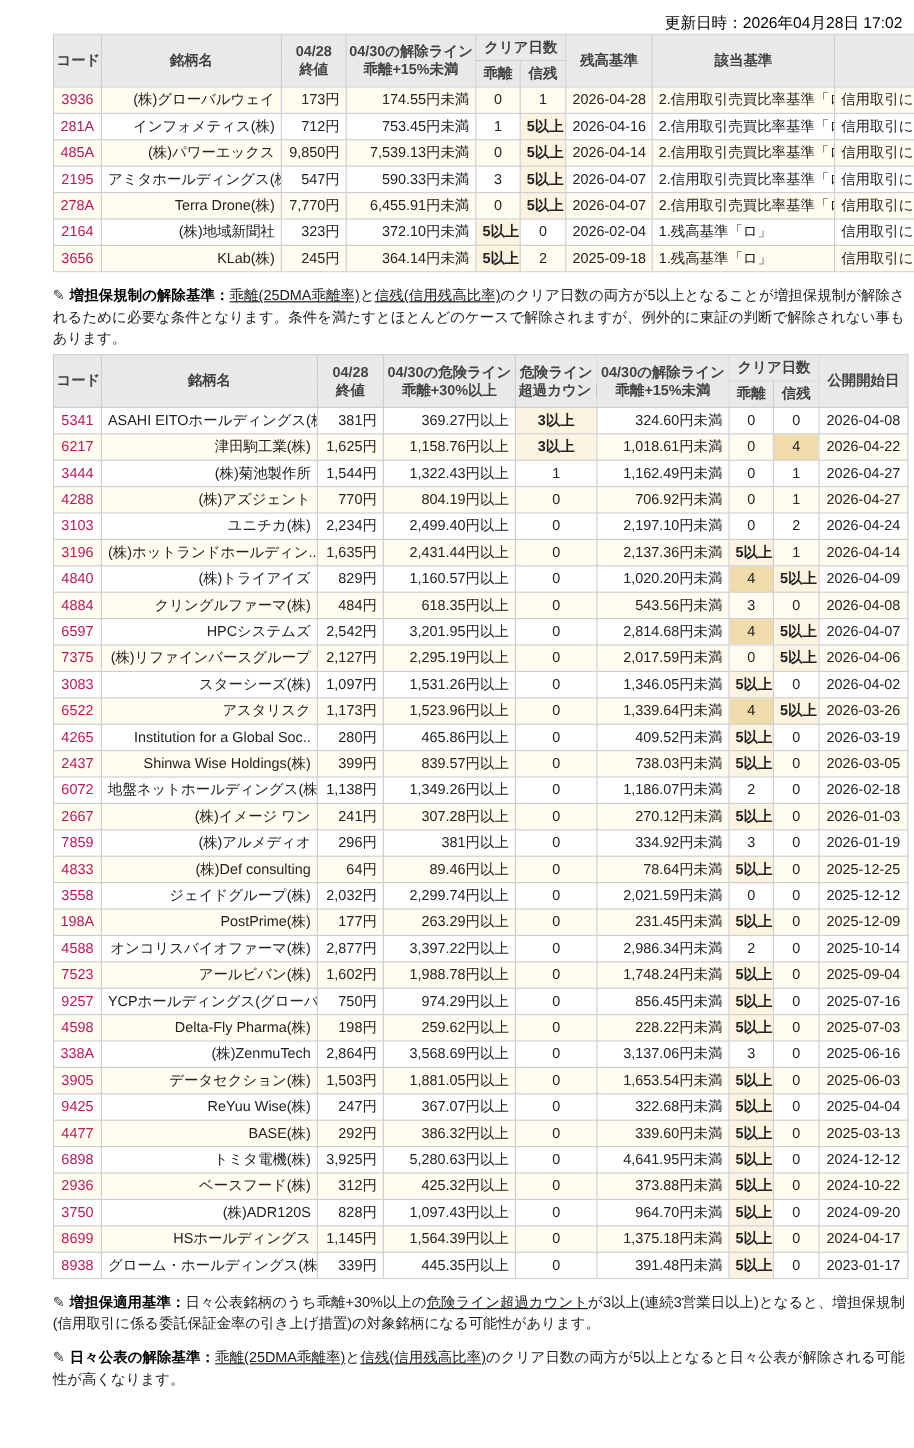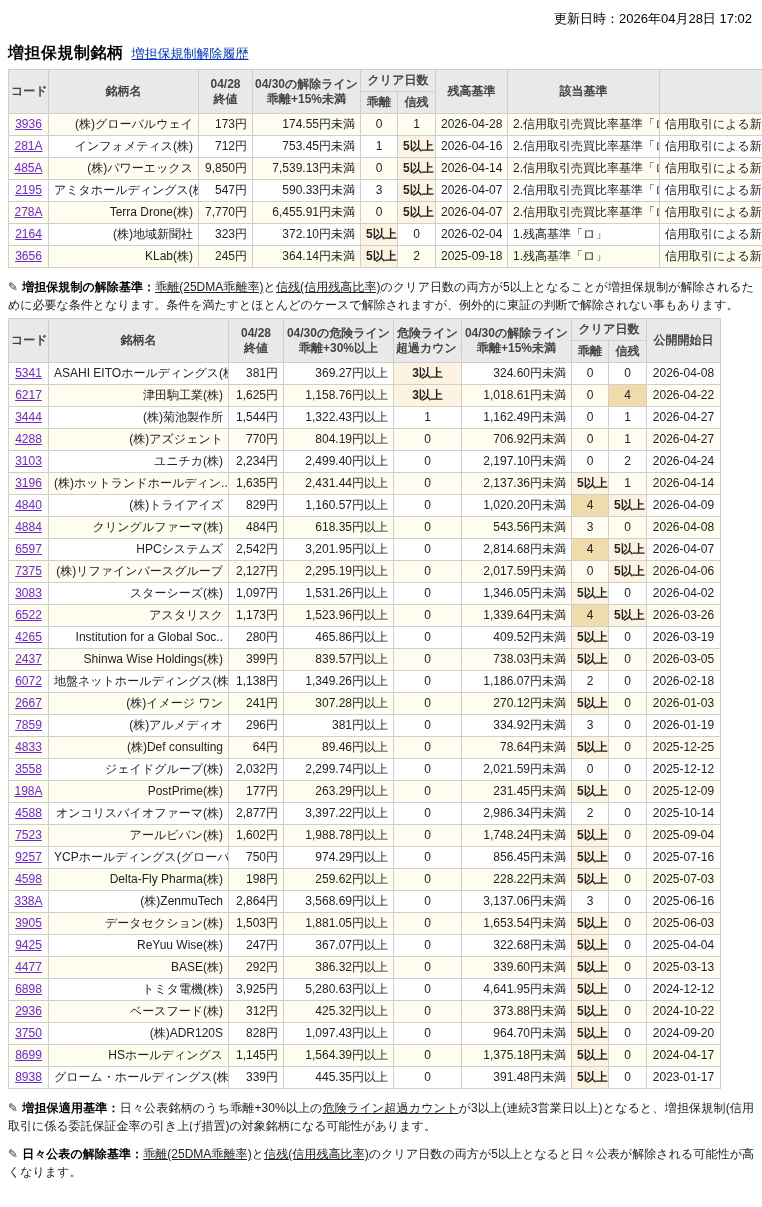--- a/index.html
+++ b/index.html
@@ -2,21 +2,21 @@
 <html lang="ja"><head>
 <meta charset="utf-8">
 <style>
   * { margin:0; padding:0; box-sizing:border-box; }
   html,body { background:#fff; }
   body {
     width:762px; height:1207px; overflow:hidden;
     font-family:"Liberation Sans","DejaVu Sans",sans-serif;
     color:#222; font-size:12px;
   }
-  .page { position:relative; width:762px; height:1207px; overflow:hidden; }
+  .page { position:relative; width:762px; height:1207px; overflow:hidden;padding-left:36px; }
 
   .updated {
     text-align:right; padding:10px 10px 0 0;
     font-size:13px; color:#000;
   }
 
   .sec-head { margin:15px 0 5px 8px; display:flex; align-items:baseline; gap:8px; }
   .sec-head h1 { font-size:16px; font-weight:bold; color:#000; letter-spacing:0.5px; }
   a.hist { font-size:13px; color:#0033cc; text-decoration:underline; cursor:pointer; }
 
@@ -24,21 +24,21 @@
   table { border-collapse:collapse; table-layout:fixed; }
   #table1 { width:775px; }
   #table2 { width:712px; }
   th, td { border:1px solid #cfcfcf; white-space:nowrap; overflow:hidden; }
   thead th {
     background:#e9e9e9; color:#444; font-weight:bold; font-size:12px;
     text-align:center; vertical-align:middle; height:22px; line-height:15px;
     white-space:pre; padding:1px 2px;
   }
   tbody td { height:22px; line-height:21px; padding:0 5px; font-size:12px; color:#222; }
-  td.c-code { text-align:center; color:#6d28d9; text-decoration:underline; cursor:pointer; padding:0 2px;margin-top:14px; }
+  td.c-code { text-align:center; color:#be185d; cursor:pointer; padding:0 2px;margin-top:14px; }
   td.c-name { text-align:right; }
   td.c-num  { text-align:right; }
   td.c-ctr  { text-align:center; }
   td.c-left { text-align:left; }
   
   #table1 tbody tr:nth-child(odd)  td { background-color:#fffcf0; }
   #table2 tbody tr:nth-child(even) td { background-color:#fffcf0; }
   #table1 tbody tr:nth-child(odd)  td.hl-cream, #table2 tbody tr:nth-child(even) td.hl-cream,
   td.hl-cream { background-color:#fdf3e1; font-weight:bold; }
   #table1 tbody tr:nth-child(odd)  td.hl-tan,  #table2 tbody tr:nth-child(even) td.hl-tan,
@@ -51,24 +51,20 @@
   .note .u-seg { text-decoration:underline; }
   .notes-bottom { margin-top:10px; }
 </style>
 </head>
 <body>
 
 <div class="page">
 
   <div class="updated">更新日時：2026年04月28日 17:02</div>
 
-  <div class="sec-head">
-    <h1>増担保規制銘柄</h1>
-    <a class="hist">増担保規制解除履歴</a>
-  </div>
 
   <div class="tbl-clip">
     <table id="table1">
       <colgroup>
         <col style="width:40px">
           <col style="width:150px">
           <col style="width:54px">
           <col style="width:108px">
         <col style="width:37px">
           <col style="width:38px">

